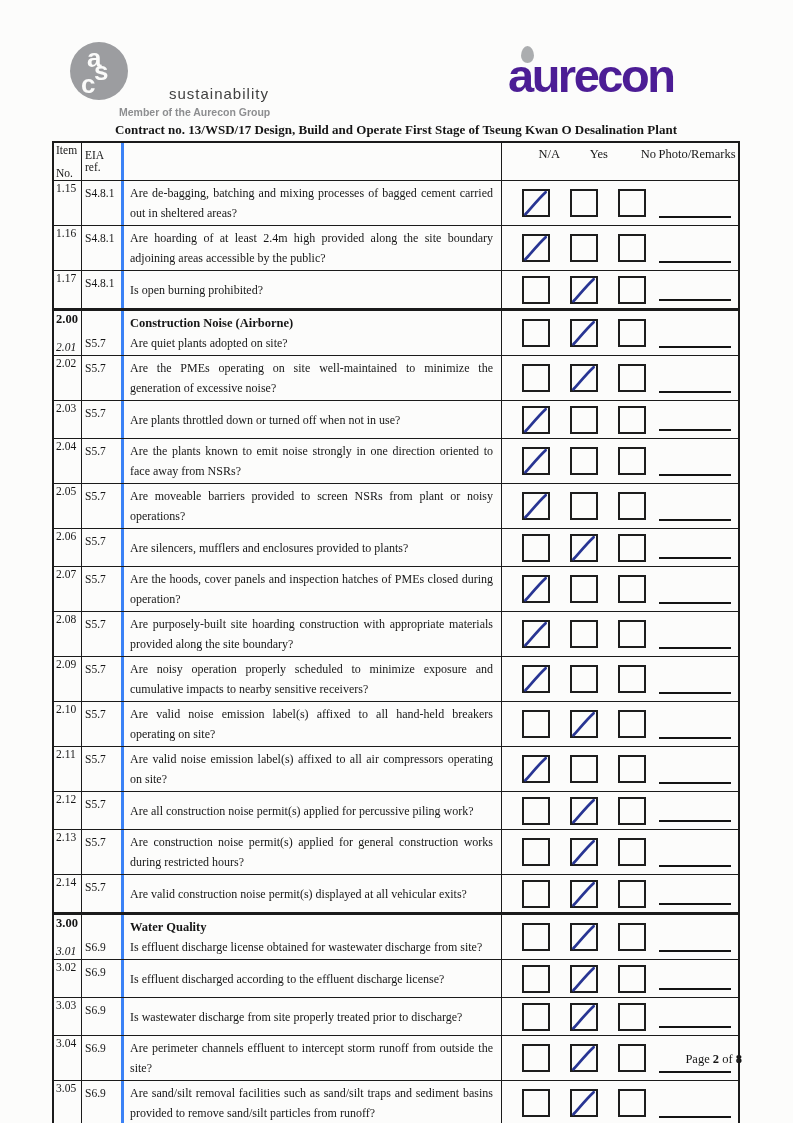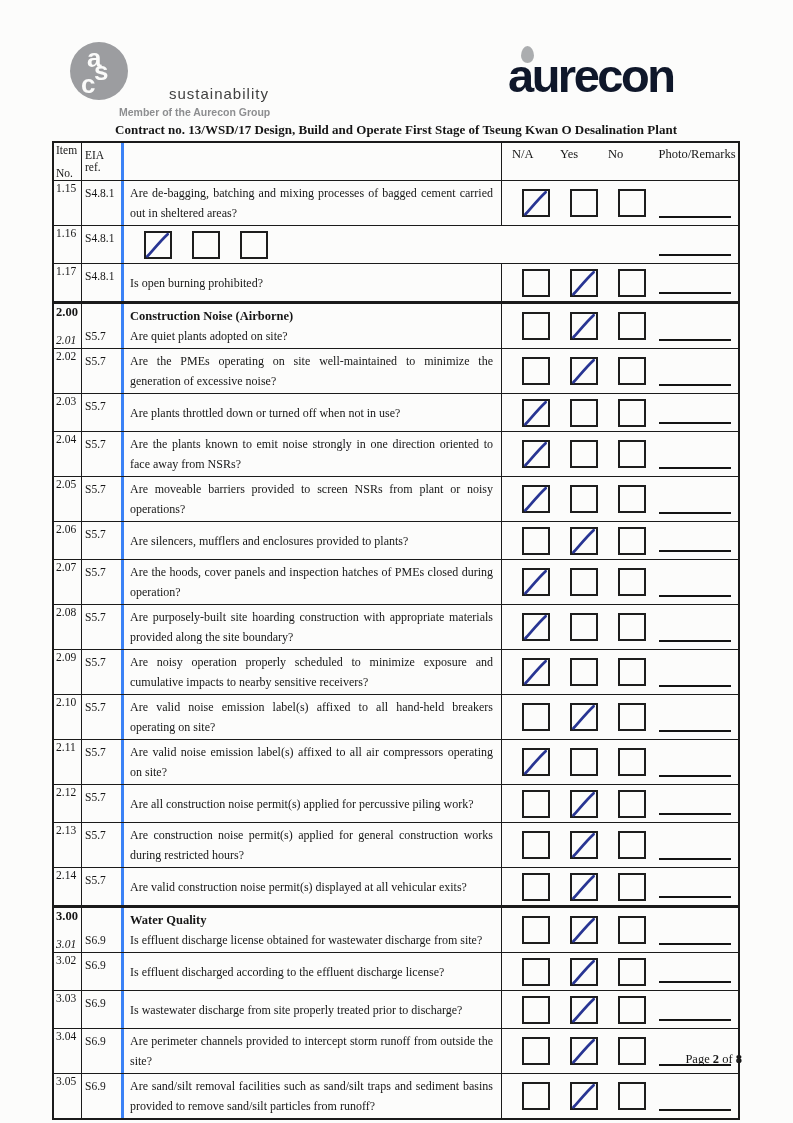--- a/index.html
+++ b/index.html
@@ -41,21 +41,21 @@
     font-size:10.5px;color:#8d8e90;
   }
   .aurecon{position:absolute;left:508px;top:44px;width:235px;height:70px;}
   .aurecon-drop{
     position:absolute;left:13px;top:2px;width:13px;height:17px;
     background:#abadaf;border-radius:50% 50% 50% 50% / 58% 58% 42% 42%;
   }
   .aurecon-text{
     position:absolute;left:0;top:8px;
     font-family:"Liberation Sans",sans-serif;font-weight:bold;
-    font-size:47px;color:#0f172a;letter-spacing:-2.5px;line-height:1;
+    font-size:47px;color:#4c1d95;letter-spacing:-2.5px;line-height:1;
   }
   
   .doc-title{
     position:absolute;left:52px;top:122px;width:688px;
     font-weight:bold;font-size:13px;text-align:center;white-space:nowrap;
   }
   
   .checklist-table{
     position:absolute;left:52px;top:141px;width:688px;
     border:2px solid #1b1b1b;box-sizing:border-box;
@@ -64,21 +64,21 @@
   .thead{display:flex;height:37px;border-bottom:1px solid #1b1b1b;}
   .c-item{width:28px;flex:none;border-right:1px solid #1b1b1b;padding:1px 1px 1px 2px;box-sizing:border-box;font-size:11.5px;}
   .c-eia{width:42px;flex:none;border-right:3px solid #3b82f6;padding:6px 1px 1px 3px;box-sizing:border-box;font-size:11.5px;}
   .c-q{width:378px;flex:none;border-right:1px solid #1b1b1b;padding:2px 8px 2px 6px;box-sizing:border-box;
        text-align:justify;line-height:20px;display:flex;flex-direction:column;justify-content:center;}
   .c-checks{flex:1;display:flex;align-items:center;padding-left:10px;box-sizing:border-box;}
   .th-item{display:flex;flex-direction:column;justify-content:space-between;}
   .th-q{justify-content:flex-start;}
   .th-checks{align-items:flex-start;padding-top:4px;}
   .cb-slot{width:48px;flex:none;display:flex;justify-content:center;}
-  .th-label{width:48px;flex:none;text-align:left;font-size:12.5px;}
+  .th-label{width:48px;flex:none;text-align:right;font-size:12.5px;}
   .th-remarks{flex:1;text-align:center;font-size:12.5px;}
   .cb{position:relative;width:24px;height:24px;border:2px solid #1d1d1d;background:transparent;flex:none;}
   .tick{position:absolute;left:-4px;top:-3px;width:31px;height:31px;}
   .tick path{fill:none;stroke-width:2.3;stroke-linecap:round;}
   .remarks-slot{flex:1;align-self:stretch;position:relative;}
   .remarks-line{position:absolute;right:7px;bottom:7px;width:72px;border-bottom:2px solid #141414;}
   .row{display:flex;min-height:37px;border-bottom:1px solid #1b1b1b;}
   .tgroup:last-child .row:last-child{border-bottom:none;}
   .tgroup + .tgroup{border-top:2.5px solid #1b1b1b;}
   .section-row .c-q{justify-content:flex-start;}
@@ -148,20 +148,23 @@
                 <div class="cb"></div>
               </div>
               <div class="remarks-slot">
                 <div class="remarks-line"></div>
               </div>
             </div>
           </div>
           <div class="row">
             <div class="c-item">1.16</div>
             <div class="c-eia">S4.8.1</div>
+            <div class="c-q">
+              <div>Are hoarding of at least 2.4m high provided along the site boundary adjoining areas accessible by the public?</div>
+            </div>
             <div class="c-checks">
               <div class="cb-slot">
                 <div class="cb">
                   <svg class="tick" viewBox="0 0 26 26">
                     <path d="M4.5 22 C8 18.5 14.5 10 21.5 3.5" stroke="#283593"></path>
                   </svg>
                 </div>
               </div>
               <div class="cb-slot">
                 <div class="cb"></div>
@@ -637,21 +640,21 @@
               </div>
               <div class="remarks-slot">
                 <div class="remarks-line"></div>
               </div>
             </div>
           </div>
           <div class="row">
             <div class="c-item">3.04</div>
             <div class="c-eia">S6.9</div>
             <div class="c-q">
-              <div>Are perimeter channels provided to intercept storm runoff from outside the site?</div>
+              <div>Are perimeter channels effluent to intercept storm runoff from outside the site?</div>
             </div>
             <div class="c-checks">
               <div class="cb-slot">
                 <div class="cb"></div>
               </div>
               <div class="cb-slot">
                 <div class="cb">
                   <svg class="tick" viewBox="0 0 26 26">
                     <path d="M4.5 22 C8 18.5 14.5 10 21.5 3.5" stroke="#283593"></path>
                   </svg>

